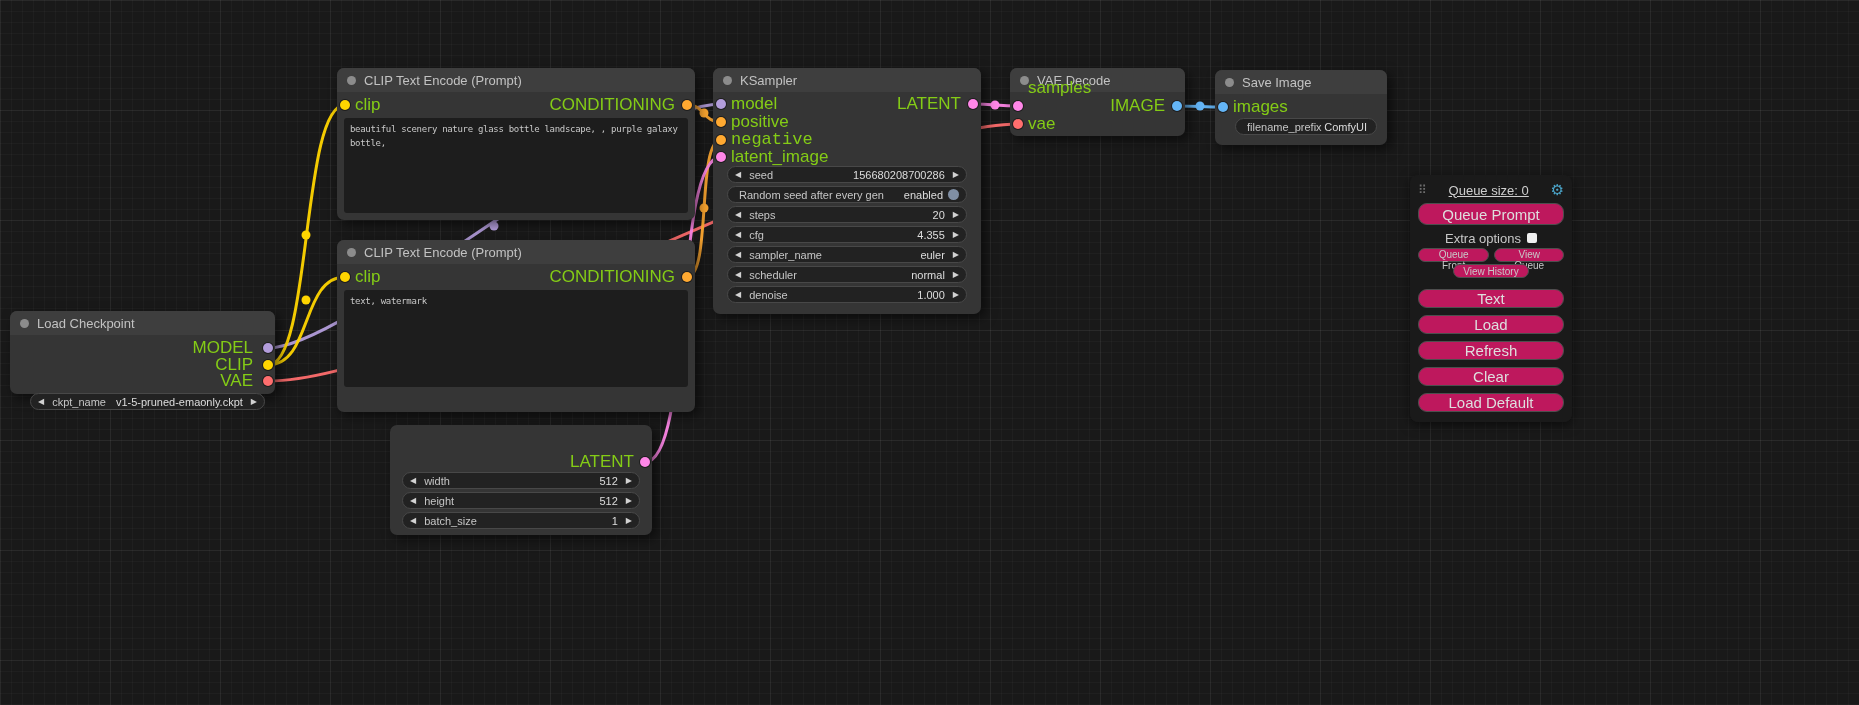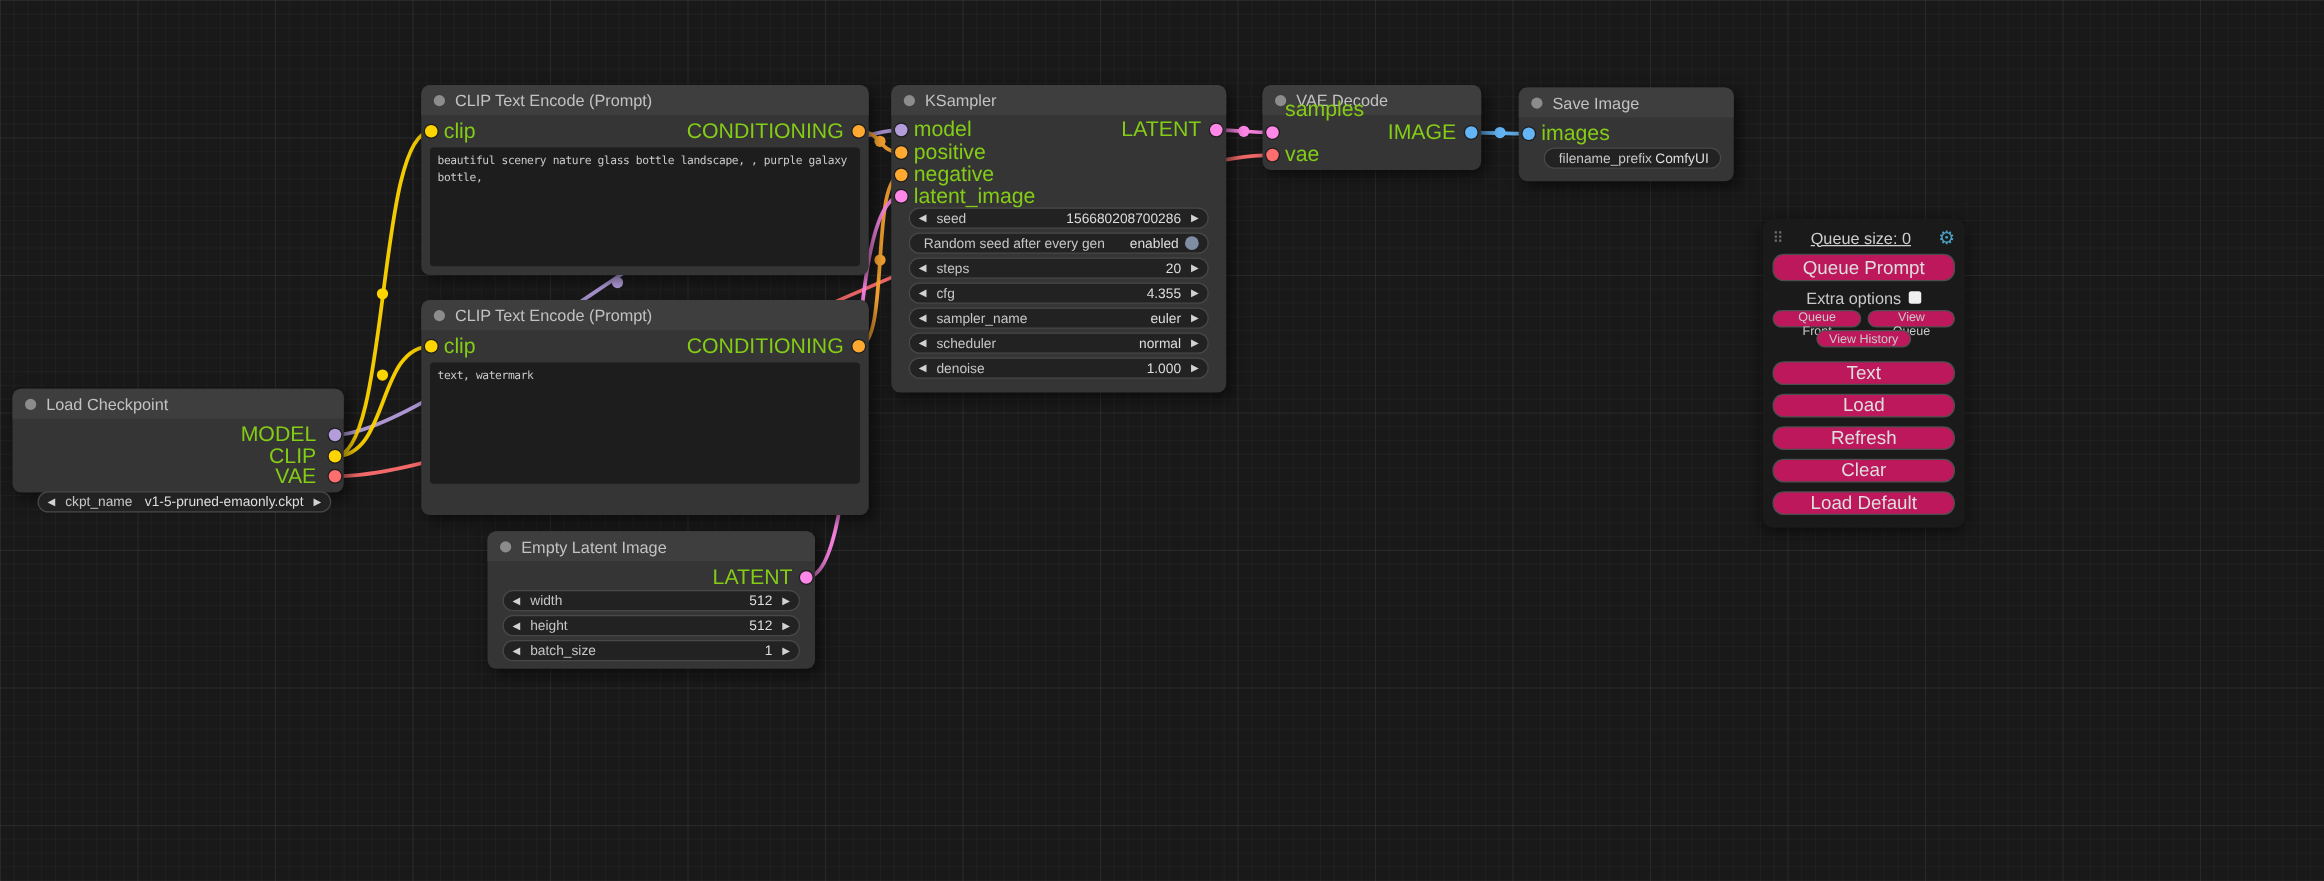--- a/index.html
+++ b/index.html
@@ -133,21 +133,21 @@
     <textarea class="prompt" style="left: 7px; top: 50px; width: 344px; height: 97px;">text, watermark</textarea>
   </div>
 
   <div class="node" style="left:713px; top:68px; width:268px; height:246px;">
     <div class="node-title">
       <span class="collapse-dot"></span>
       <span>KSampler</span>
     </div>
     <span class="slot-label" style="left:18px; top:29px;">model</span>
     <span class="slot-label" style="left:18px; top:47px;">positive</span>
-    <span class="slot-label" style="left:18px; top:65px;">negative</span>
+    <span class="slot-label" style="left:18px; top:65px;font-family:Liberation Mono, monospace;">negative</span>
     <span class="slot-label" style="left:18px; top:82px;">latent_image</span>
     <span class="slot-label right" style="right:20px; top:29px;">LATENT</span>
     <span class="port" style="left: 8px; top: 36px; background: rgb(179, 157, 219);"></span>
     <span class="port" style="left: 8px; top: 54px; background: rgb(255, 169, 49);"></span>
     <span class="port" style="left: 8px; top: 72px; background: rgb(255, 169, 49);"></span>
     <span class="port" style="left: 8px; top: 89px; background: rgb(255, 135, 232);"></span>
     <span class="port" style="left: 260px; top: 36px; background: rgb(255, 135, 232);"></span>
     <div class="widgets" style="top:98px;">
       <div class="widget">
         <span class="arr">◀</span>
@@ -213,24 +213,20 @@
     </div>
     <span class="slot-label" style="left:18px; top:30px;">images</span>
     <span class="port" style="left: 8px; top: 37px; background: rgb(100, 181, 246);"></span>
     <div class="widget abs noarr" style="top:48px;">
       <span class="wl">filename_prefix</span>
       <span class="wv">ComfyUI</span>
     </div>
   </div>
 
   <div class="node" style="left:390px; top:425px; width:262px; height:110px;">
-    <div class="node-title">
-      <span class="collapse-dot"></span>
-      <span>Empty Latent Image</span>
-    </div>
     <span class="slot-label right" style="right:18px; top:30px;">LATENT</span>
     <span class="port" style="left: 255px; top: 37px; background: rgb(255, 135, 232);"></span>
     <div class="widgets" style="top:47px; left:12px; right:12px;">
       <div class="widget">
         <span class="arr">◀</span>
         <span class="wl">width</span>
         <span class="wv">512</span>
         <span class="arr">▶</span>
       </div>
       <div class="widget">

